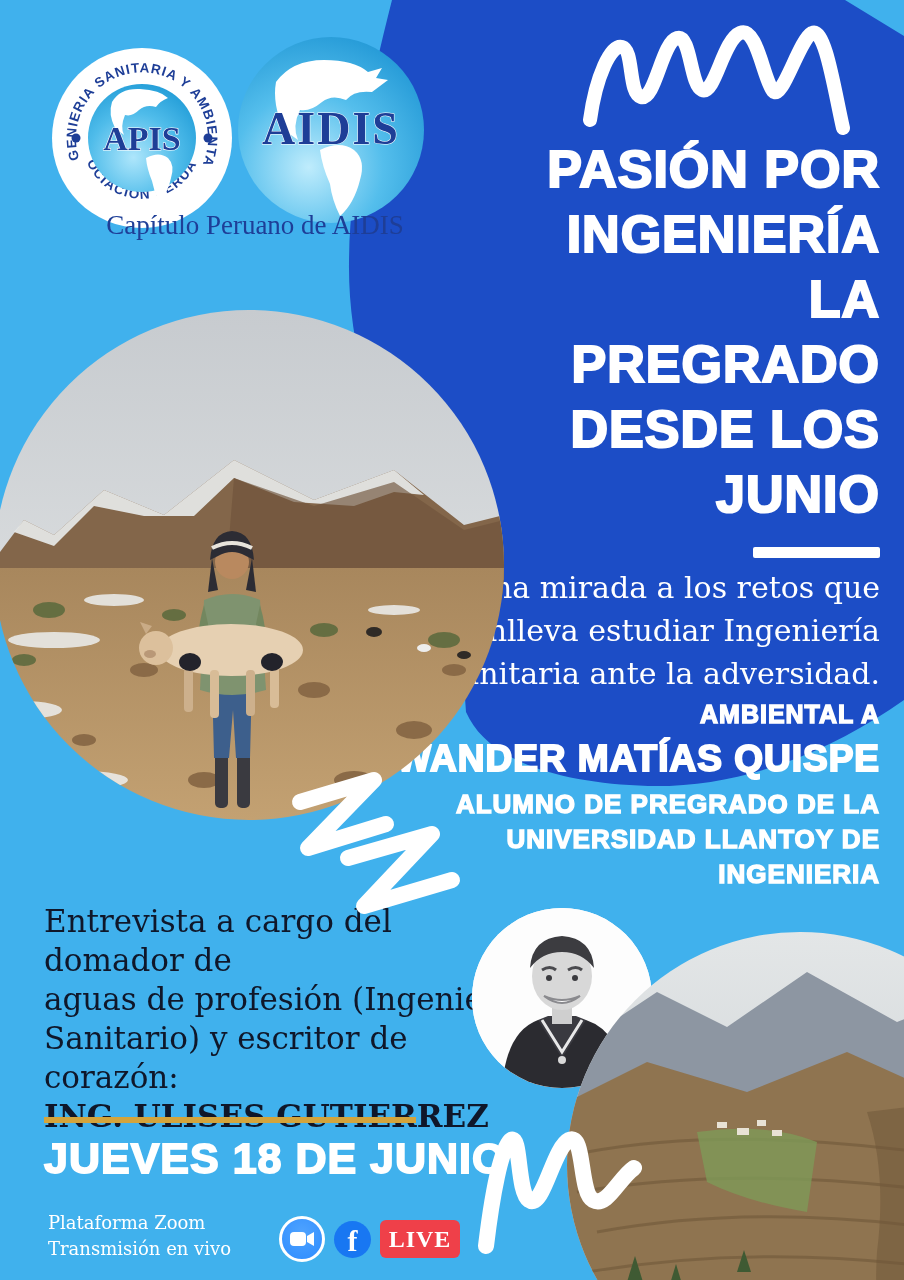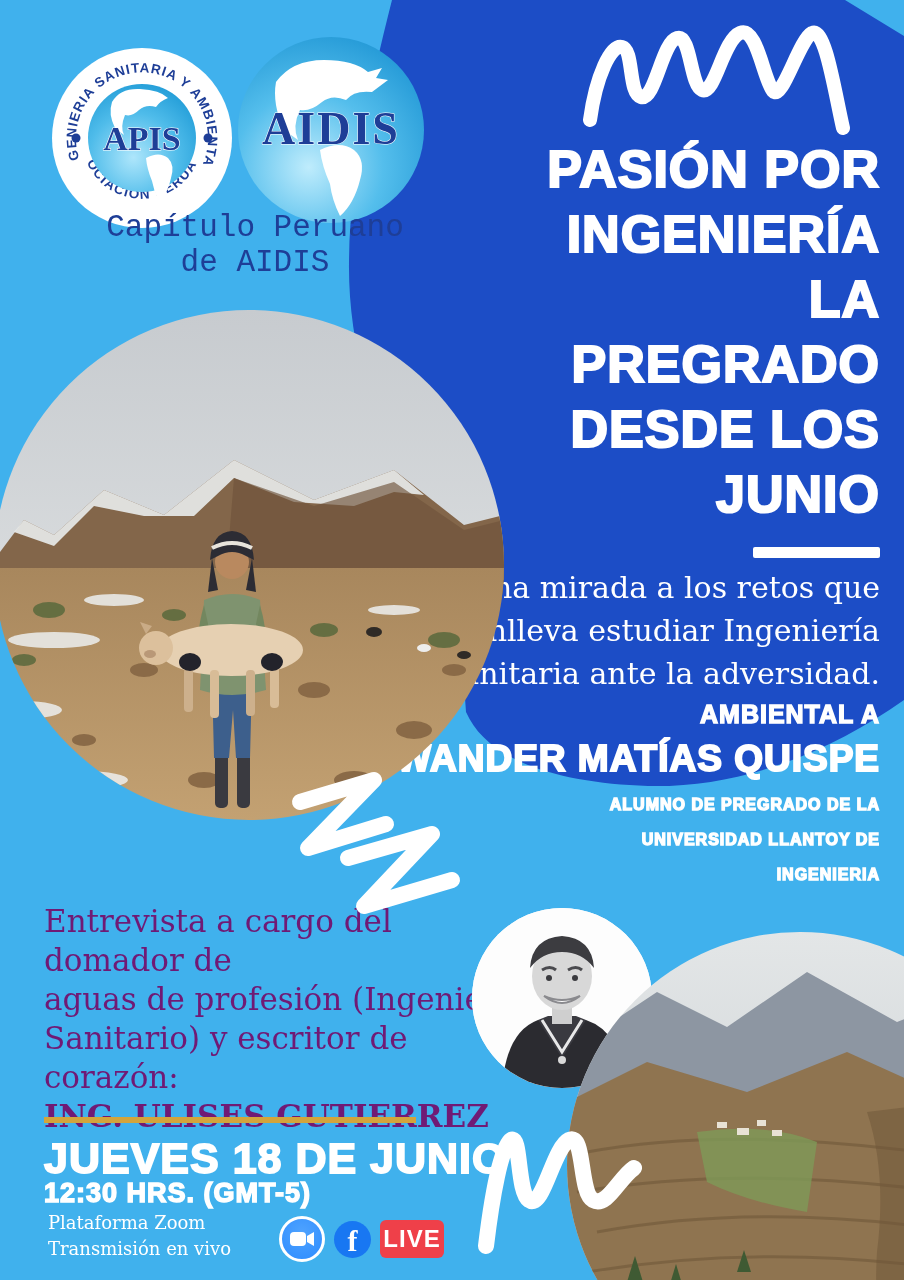--- a/index.html
+++ b/index.html
@@ -8,22 +8,22 @@
     background:#40B1ED;
     font-family:"Liberation Sans",sans-serif;
   }
   svg{display:block;}
   
   .bg-svg{position:absolute;left:0;top:0;}
   
   .logo-panel{position:absolute;left:0;top:0;width:460px;height:260px;}
   .caption{
     position:absolute;left:80px;top:210px;width:350px;text-align:center;
-    font-family:Liberation Mono, monospace;
-    font-size:31px;color:#1E3E97;
+    font-family:Liberation Serif, serif;
+    font-size:27px;color:#1E3E97;
   }
   
   .display{
     font-family:"Liberation Sans",sans-serif;font-weight:bold;color:#fff;
     -webkit-text-stroke:2.2px #ffffff;letter-spacing:1px;
   }
   .title{
     position:absolute;top:122px;right:24px;text-align:right;
     font-size:52px;line-height:65px;margin-top:15px;
   }
@@ -39,27 +39,27 @@
   .kicker{
     position:absolute;top:700px;right:24px;text-align:right;
     font-size:25px;-webkit-text-stroke:1.4px #fff;
   }
   .guest-name{
     position:absolute;top:738px;right:24px;text-align:right;
     font-size:37px;-webkit-text-stroke:2px #fff;
   }
   .role{
     position:absolute;top:787px;right:24px;text-align:right;
-    font-size:16px;line-height:35px;-webkit-text-stroke:1.4px #fff;
+    font-size:26px;line-height:35px;-webkit-text-stroke:1.4px #fff;
   }
   
   .host{
     position:absolute;left:44px;top:902px;width:480px;
     font-family:"DejaVu Serif","Liberation Serif",serif;
-    font-size:31px;line-height:39px;color:#701a75;
+    font-size:31px;line-height:39px;color:#0f172a;
   }
   .host .bold{font-weight:bold;}
   
   .gold-line{position:absolute;left:44px;top:1117px;width:372px;height:6px;background:#D3A43C;}
   .date{position:absolute;left:44px;top:1134px;font-size:43px;-webkit-text-stroke:1.8px #fff;}
   .time{position:absolute;left:44px;top:1178px;font-size:27px;-webkit-text-stroke:1.5px #fff;}
   .platform{
     position:absolute;left:48px;top:1210px;
     font-family:"DejaVu Serif","Liberation Serif",serif;
     font-size:18px;line-height:26px;color:#fff;
@@ -69,24 +69,24 @@
     width:46px;height:46px;border-radius:50%;
     background:radial-gradient(circle at 50% 35%,#4FA3FF,#2D8CFF);
     border:3px solid #fff;box-sizing:border-box;position:relative;
   }
   .fb-ic{
     width:37px;height:37px;border-radius:50%;background:#1877F2;
     color:#fff;font-weight:bold;font-size:30px;text-align:center;line-height:40px;
     font-family:"Liberation Serif",serif;
   }
   .live-badge{
-    width:64px;height:38px;border-radius:6px;background:#EF4049;
+    width:80px;height:38px;border-radius:6px;background:#EF4049;
     color:#fff;font-weight:bold;font-size:24px;letter-spacing:1px;
     display:flex;align-items:center;justify-content:center;
-    font-family:Liberation Sans, sans-serif;
+    font-family:Liberation Serif, serif;
   }
   
   .hero-circle{
     position:absolute;left:-6px;top:310px;width:510px;height:510px;
     border-radius:50%;overflow:hidden;
   }
   .portrait-circle{
     position:absolute;left:472px;top:908px;width:180px;height:180px;
     border-radius:50%;overflow:hidden;background:#fff;
   }
@@ -258,21 +258,20 @@
 
   <div class="host">
     <div>Entrevista a cargo del domador de</div>
     <div>aguas de profesión (Ingeniero</div>
     <div>Sanitario) y escritor de corazón:</div>
     <div class="bold">ING. ULISES GUTIERREZ</div>
   </div>
 
   <div class="gold-line"></div>
   <div class="display date">JUEVES 18 DE JUNIO</div>
-  <div class="display time">12:30 HRS. (GMT-5)</div>
   <div class="platform">
     <div>Plataforma Zoom</div>
     <div>Transmisión en vivo</div>
   </div>
   <div class="icons">
     <div class="zoom-ic">
       <svg width="40" height="40" viewBox="0 0 40 40" style="position:absolute;left:0;top:0">
         <rect x="8" y="13" width="16" height="14" rx="4" fill="#fff"></rect>
         <path d="M 25,17 L 32,13 L 32,27 L 25,23 Z" fill="#fff"></path>
       </svg>

